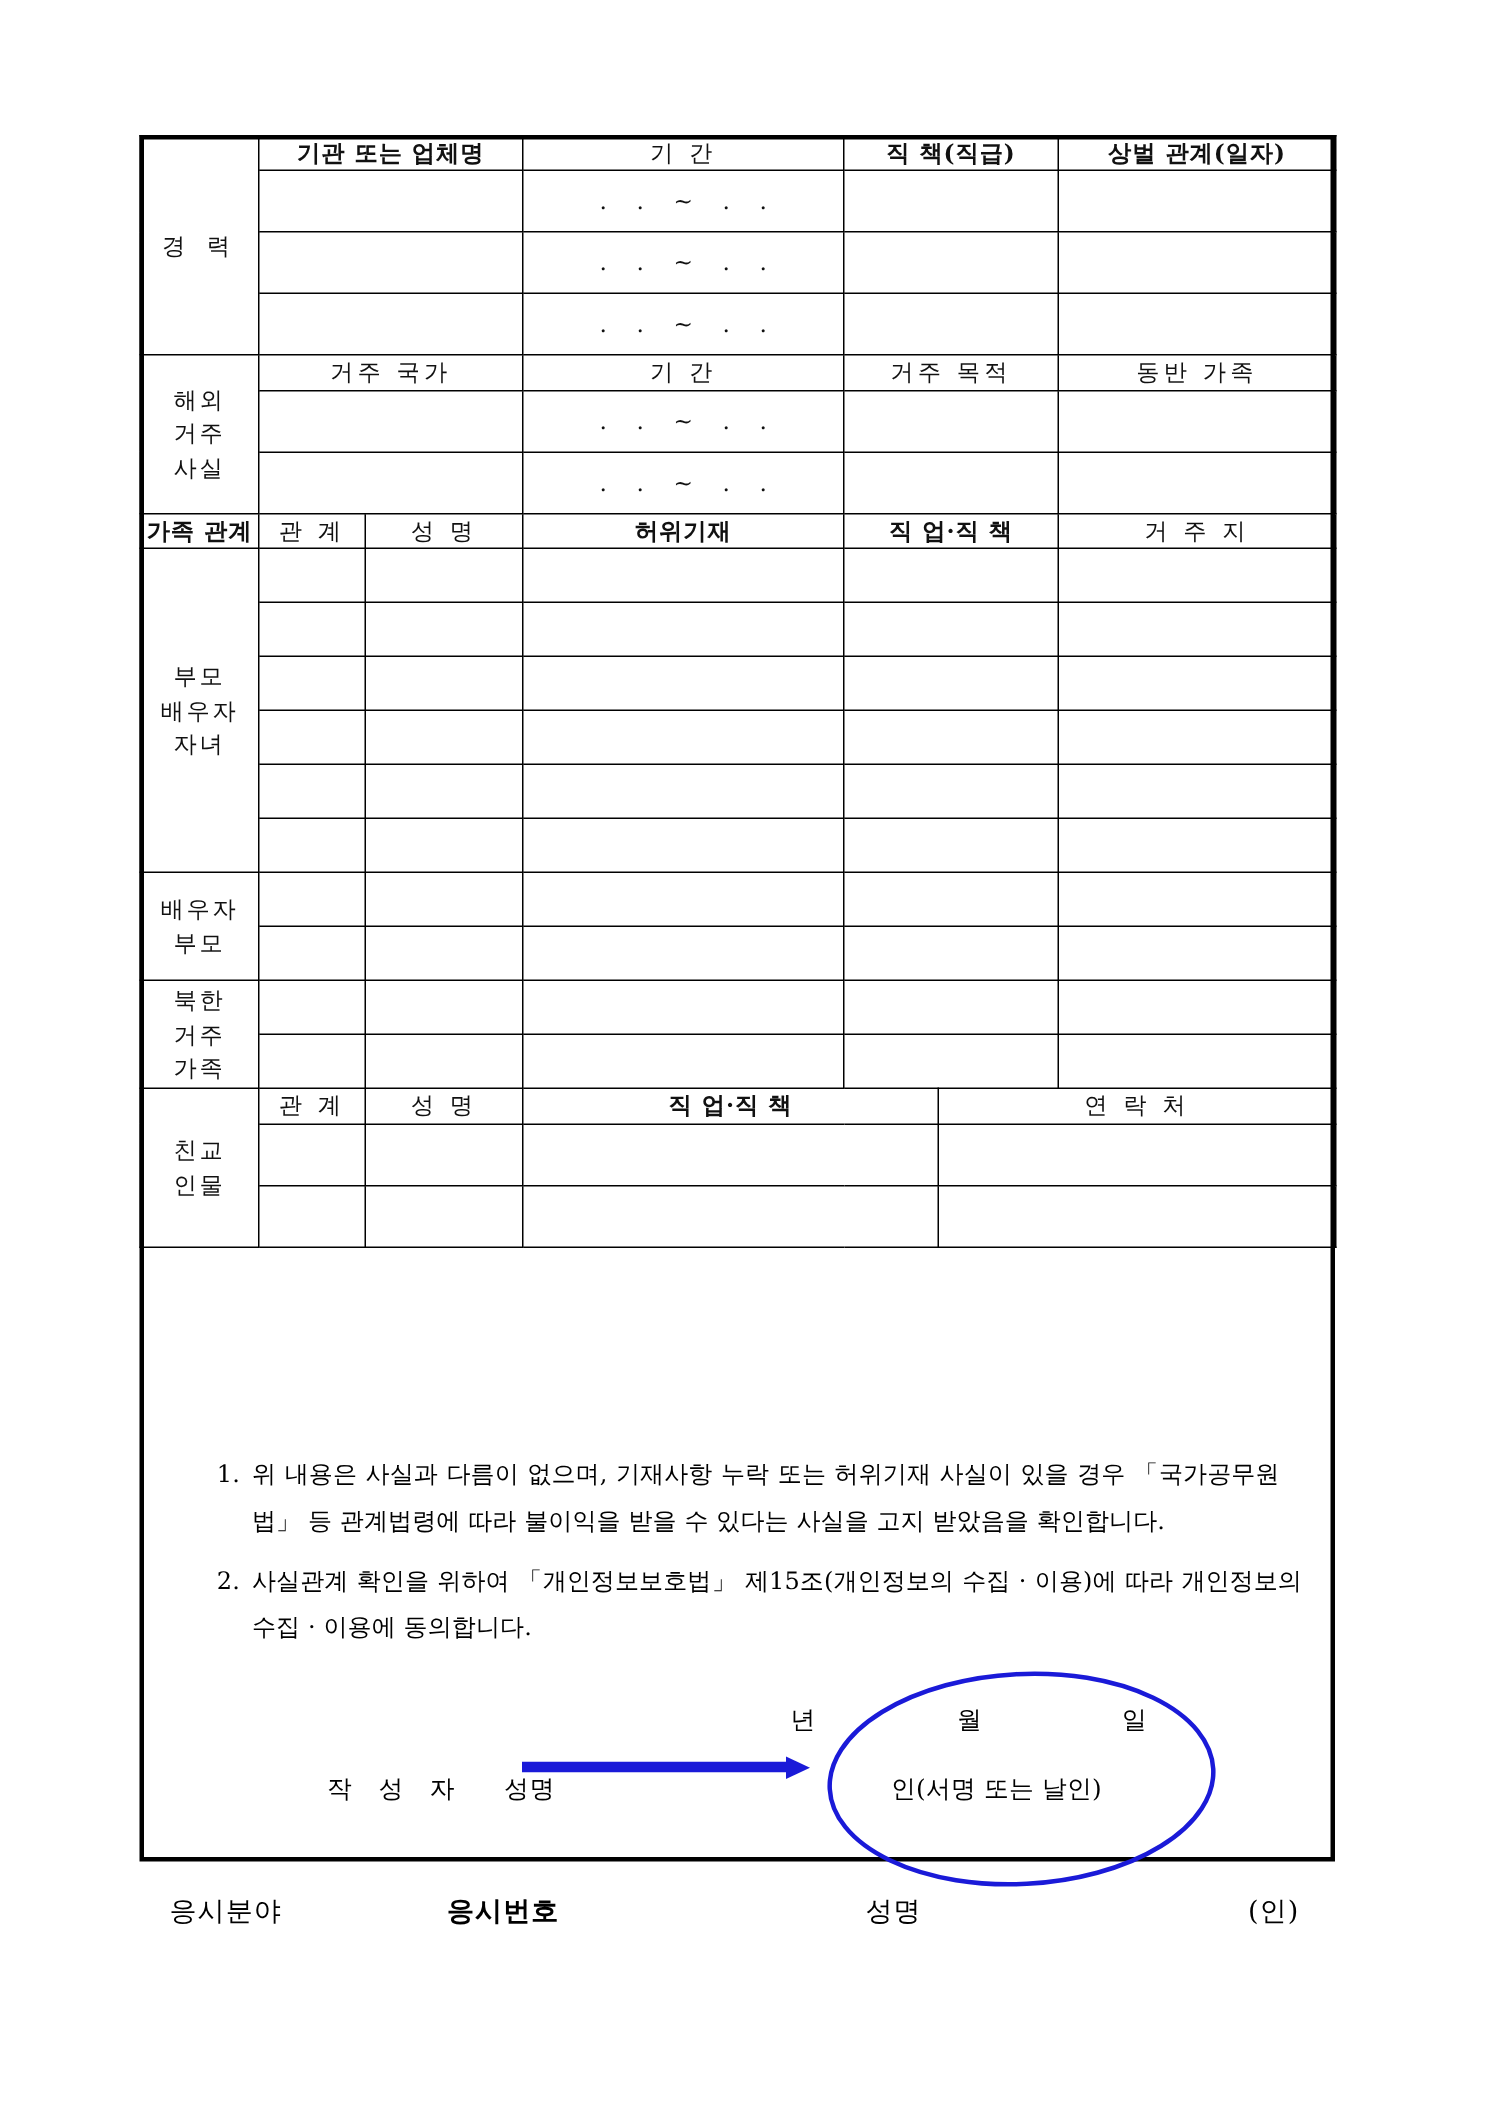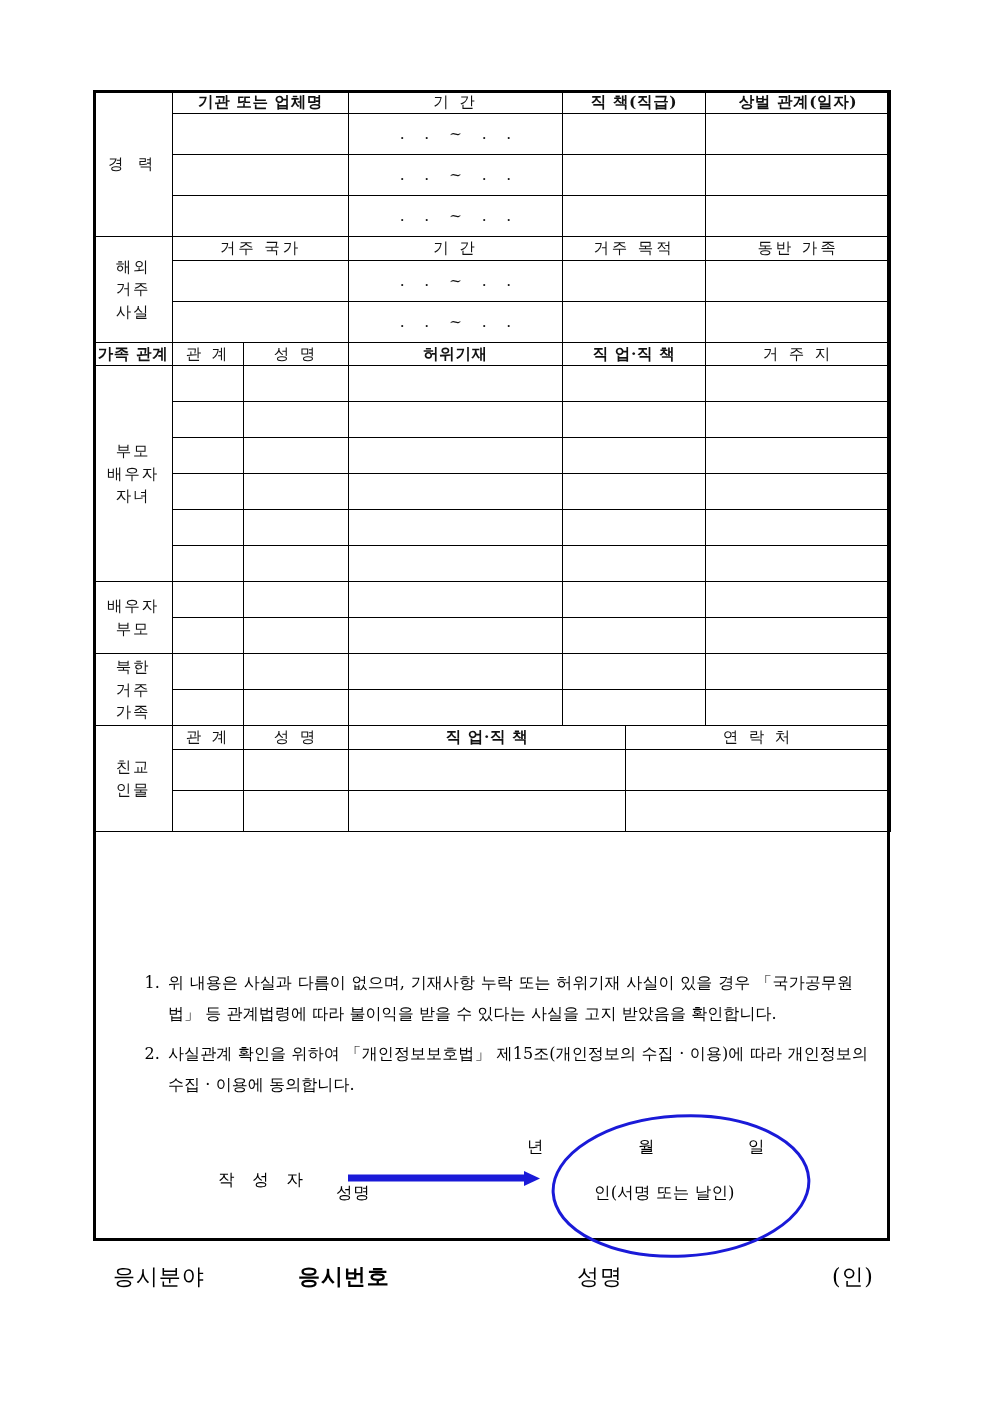--- a/index.html
+++ b/index.html
@@ -109,21 +109,21 @@
     left: 93px;
     top: 1120px;
     width: 797px;
     height: 125px;
   }
   .sign-text {
     position: absolute;
     font-size: 16.5px;
     white-space: nowrap;
   }
-  #sign-label   { left: 125px; top: 49px; letter-spacing: 0.38em; }
+  #sign-label   { left: 125px; top: 62px; letter-spacing: 0.38em; }
   #sign-name    { left: 243px; top: 62px; letter-spacing: 0.04em; }
   #sign-year    { left: 434px; top: 16px; }
   #sign-month   { left: 545px; top: 16px; }
   #sign-day     { left: 655px; top: 16px; }
   #sign-seal    { left: 501px; top: 62px; letter-spacing: 0.01em; }
 
   
   #arrow-annotation {
     position: absolute;
     left: 348px;
@@ -143,21 +143,21 @@
   
   #footer-row {
     position: absolute;
     left: 93px;
     top: 1262px;
     width: 830px;
     height: 40px;
   }
   .footer-item {
     position: absolute;
-    font-size: 22px;
+    font-size: 18px;
     letter-spacing: 0.04em;
     white-space: nowrap;
   }
   #footer-field  { left: 20px;  top: 0; }
   #footer-number { left: 205px; top: 0; font-weight: bold; }
   #footer-name   { left: 484px; top: 0; }
   #footer-seal   { left: 739px; top: 0; }
 
   #page-number {
     position: absolute;

